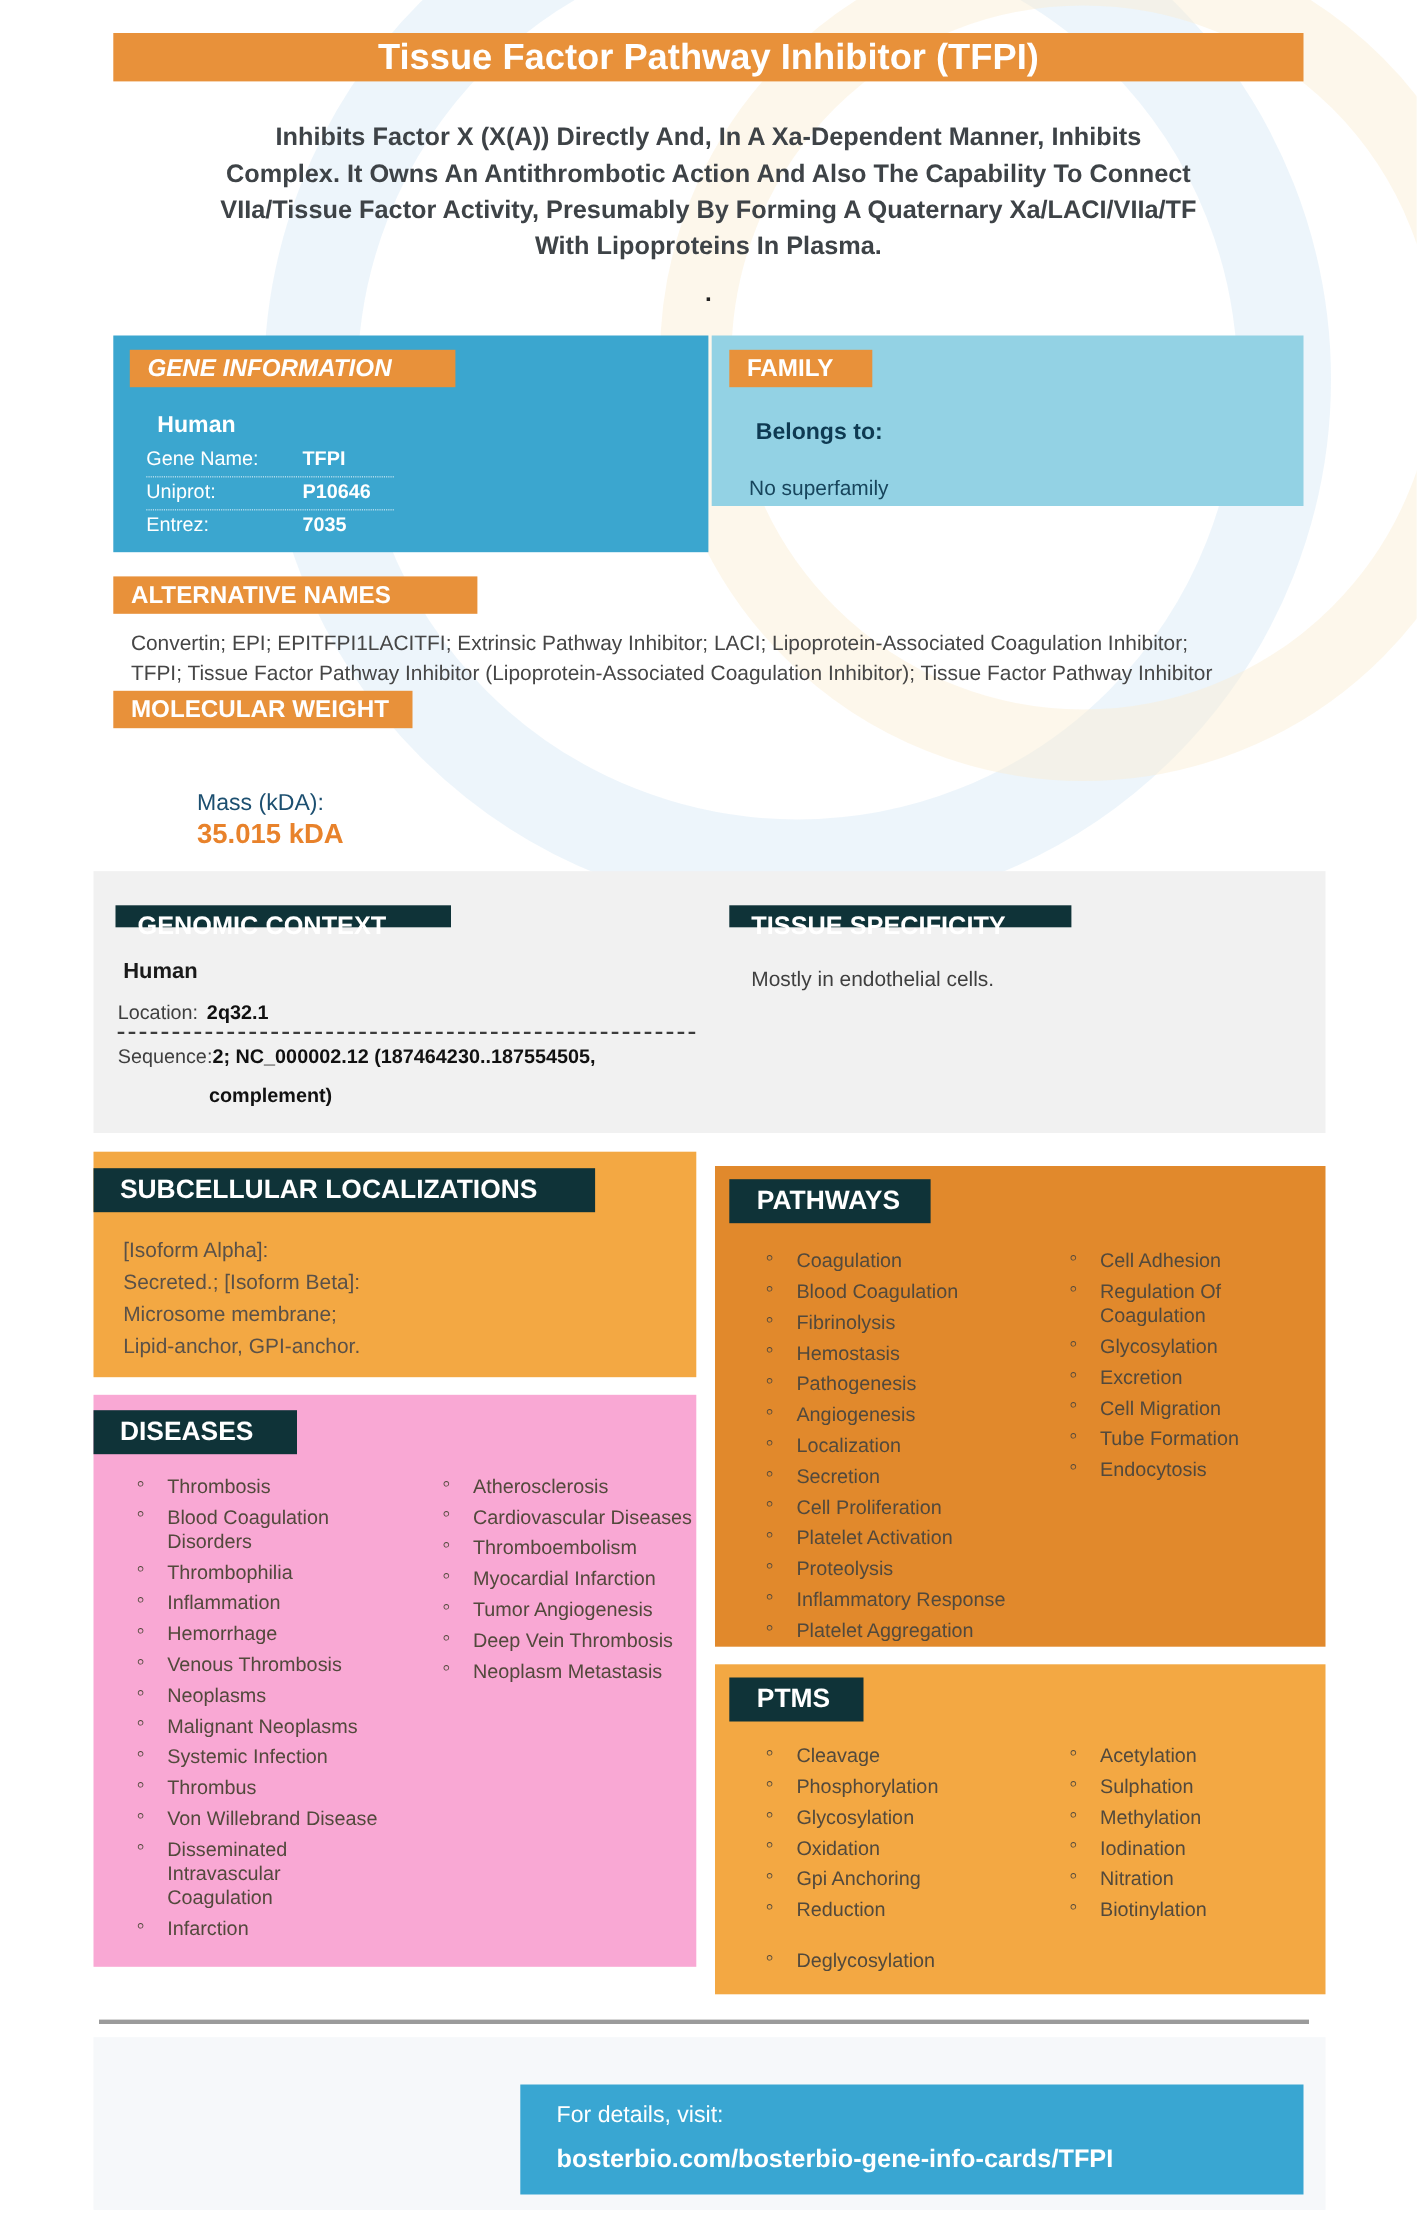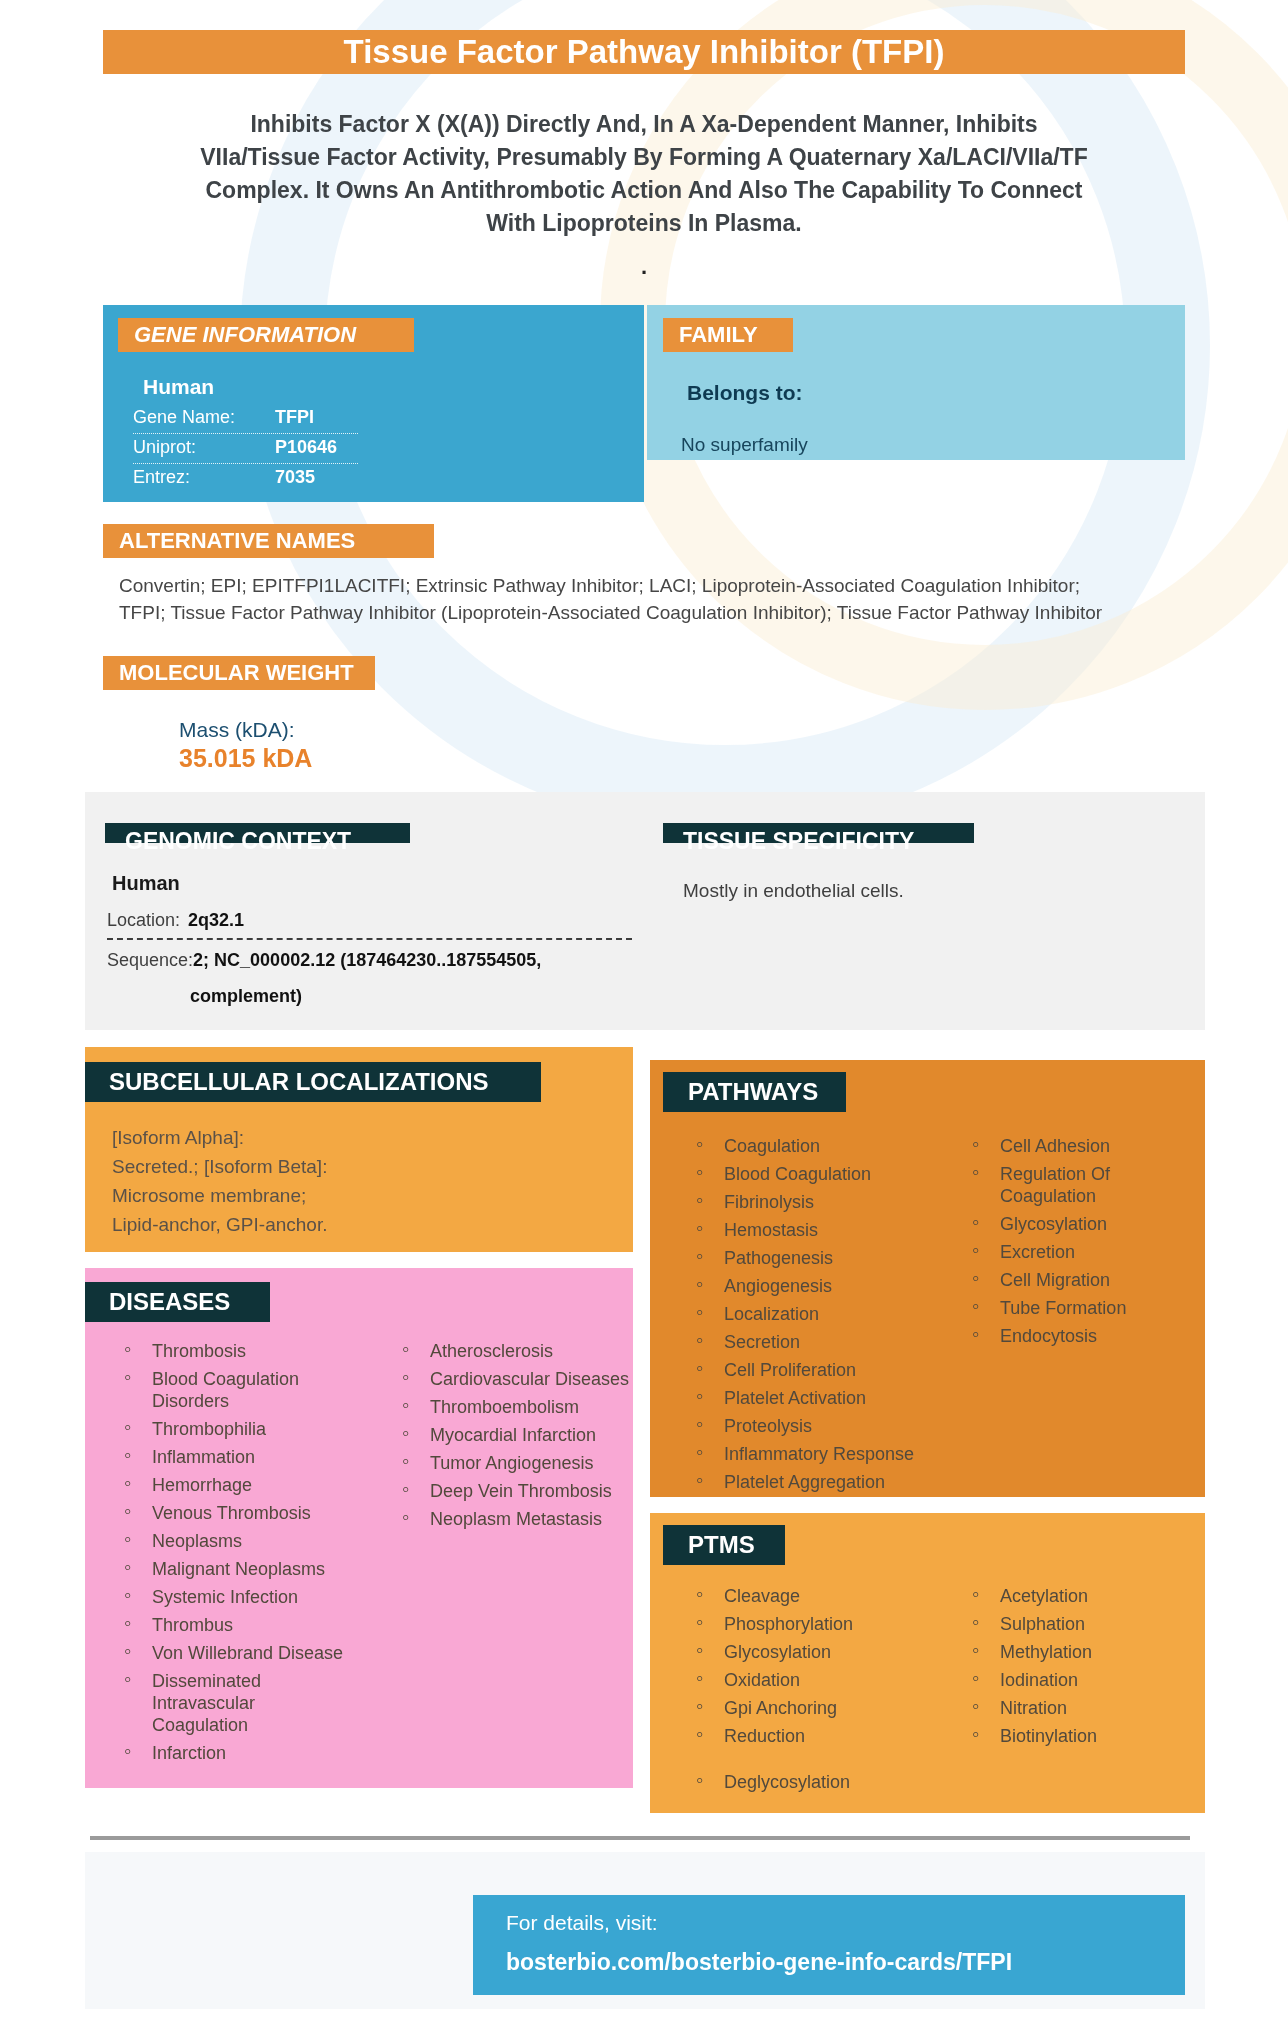--- a/index.html
+++ b/index.html
@@ -48,21 +48,21 @@
   .family-box .orange-tag { position:absolute; left:16px; top:13px; width:130px; }
   .family-belongs { position:absolute; left:40px; top:76px; color:#0E3A52; font-weight:bold; font-size:21px;text-align:center; }
   .family-value { position:absolute; left:34px; top:129px; color:#17455C; font-size:19px; }
 
   
   .altnames-tag { left:103px; top:524px; width:331px; }
   .alt-lines { left:119px; top:572px; width:1075px; }
   .alt-lines > div { font-size:19px; line-height:27px; color:#464646; }
 
   
-  .molweight-tag { left:103px; top:656px; width:272px; }
+  .molweight-tag { left:103px; top:628px; width:272px; }
   .mass-label { left:179px; top:718px; font-size:21px; color:#1C4F70; }
   .mass-value { left:179px; top:744px; font-size:25px; font-weight:bold; color:#E8822B; }
 
   
   .context-panel { left:85px; top:792px; width:1120px; height:238px; background:#F1F1F1; }
   .genomic-tag { position:absolute; left:20px; top:31px; width:305px; }
   .gc-species { position:absolute; left:27px; top:80px; font-size:20px; font-weight:bold; color:#1A1A1A; }
   .gc-location { position:absolute; left:22px; top:118px; font-size:18px; color:#3F3F3F; }
   .gc-location b, .gc-sequence b { color:#111111; margin-left:8px; }
   .gc-dashes { position:absolute; left:22px; top:146px; width:525px; border-top:2px dashed #3c3c3c; }
@@ -112,22 +112,22 @@
 <body>
 
 <div class="page">
   <div class="ring ring1"></div>
   <div class="ring ring2"></div>
 
   <div class="abs title-banner">Tissue Factor Pathway Inhibitor (TFPI)</div>
 
   <div class="abs description">
       <div>Inhibits Factor X (X(A)) Directly And, In A Xa-Dependent Manner, Inhibits</div>
+      <div>Complex. It Owns An Antithrombotic Action And Also The Capability To Connect</div>
       <div>VIIa/Tissue Factor Activity, Presumably By Forming A Quaternary Xa/LACI/VIIa/TF</div>
-      <div>Complex. It Owns An Antithrombotic Action And Also The Capability To Connect</div>
       <div>With Lipoproteins In Plasma.</div>
     </div>
 
   <div class="abs stray-dot">.</div>
 
   <section class="abs gene-box">
     <div class="orange-tag">GENE INFORMATION</div>
     <div class="gi-species">Human</div>
     <div class="gi-table">
       <div class="gi-row">

